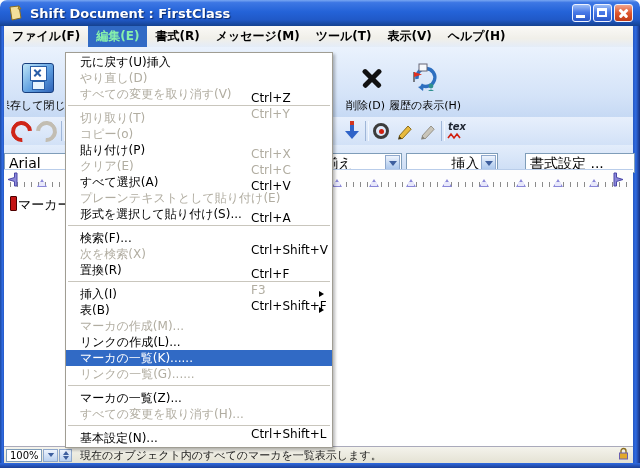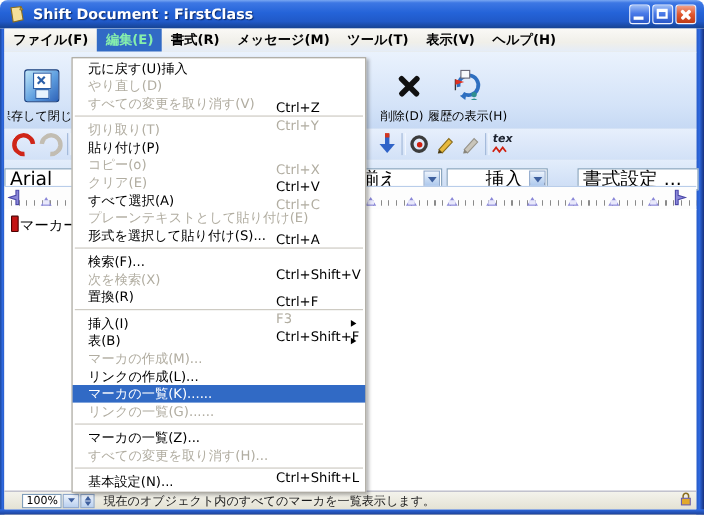--- a/index.html
+++ b/index.html
@@ -58,42 +58,42 @@
   .dn-arrow .tip{position:absolute;left:5px;top:0;width:4px;height:4px;background:#d23520;}
   .dn-arrow .head{position:absolute;left:0;top:10px;width:0;height:0;border-left:7px solid transparent;border-right:7px solid transparent;border-top:8px solid #2f63c8;}
   .target{width:16px;height:16px;border:3px solid #3c3c3c;border-radius:50%;position:relative;box-sizing:border-box;}
   .target .hub{position:absolute;left:2.5px;top:2.5px;width:5px;height:5px;background:#d02010;border-radius:50%;}
   .spell{position:relative;width:22px;height:20px;}
   .spell .stxt{position:absolute;left:1px;top:0;font-size:10px;font-style:italic;font-weight:bold;color:#1e2430;}
   
   .toolbar3{position:absolute;left:4px;right:7px;top:145px;height:24px;
     background:linear-gradient(180deg,#e3edfb 0%,#cfdff6 100%);border-bottom:1px solid #9fb6d8;}
   .combo{position:absolute;top:8px;height:20px;background:#fff;border:1px solid #7f9db9;
-    box-sizing:border-box;font-size:17px;line-height:18px;padding-left:4px;white-space:nowrap;overflow:hidden;}
+    box-sizing:border-box;font-size:14px;line-height:18px;padding-left:4px;white-space:nowrap;overflow:hidden;}
   .combo .arrow{position:absolute;right:1px;top:1px;bottom:1px;width:15px;
     background:linear-gradient(180deg,#eef4fd 0%,#c4d8f2 55%,#a9c5ec 100%);
     border:1px solid #8fa8cc;box-sizing:border-box;display:flex;align-items:center;justify-content:center;}
   .chev{width:0;height:0;border:4px solid transparent;border-top:5px solid #3e5f9e;margin-top:4px;}
   
   .ruler{position:absolute;left:4px;right:7px;top:169px;height:20px;background:#fdfdfd;
     border-top:1px solid #b9cdea;border-bottom:1px solid #9aa8c0;}
   .ticks{position:absolute;left:0;right:0;bottom:3px;height:5px;
     background:repeating-linear-gradient(90deg,transparent 0 6px,#8a8a8a 6px 7px);}
   .tab{position:absolute;bottom:3px;width:0;height:0;border-left:5px solid transparent;border-right:5px solid transparent;border-bottom:8px solid #8a87d8;}
   .tab::after{content:"";position:absolute;left:-3px;top:3px;width:6px;height:4px;background:#e8e8fb;}
   .ind-l{position:absolute;left:3px;top:2px;width:12px;height:15px;}
   .ind-r{position:absolute;left:608px;top:2px;width:13px;height:15px;}
   
   .docarea{position:absolute;left:4px;right:7px;top:190px;bottom:21px;background:#fff;}
   .marker-flag{display:inline-block;width:5px;height:13px;background:#c41414;border:1px solid #4d0000;border-radius:1px;vertical-align:-2px;margin-right:1px;}
   .docline{position:absolute;left:6px;top:6px;font-size:13px;color:#000;white-space:nowrap;}
   
   .statusbar{position:absolute;left:4px;right:7px;bottom:5px;height:16px;
     background:linear-gradient(180deg,#f4f3ec,#e4e2d4);border-top:1px solid #aab;display:flex;align-items:center;font-size:11px;}
-  .zoom-field{width:36px;height:13px;background:#fff;border:1px solid #7f9db9;margin-left:16px;
+  .zoom-field{width:36px;height:13px;background:#fff;border:1px solid #7f9db9;margin-left:2px;
     font-size:10px;line-height:12px;padding-left:3px;box-sizing:border-box;}
   .zoom-btn{width:15px;height:13px;margin-left:1px;background:linear-gradient(180deg,#eef4fd,#b9d0ef);
     border:1px solid #8fa8cc;box-sizing:border-box;display:flex;align-items:center;justify-content:center;}
   .zoom-btn .chev{margin-top:3px;transform:scale(.8);}
   .spin{width:13px;height:13px;margin-left:1px;background:linear-gradient(180deg,#eef4fd,#b9d0ef);
     border:1px solid #8fa8cc;box-sizing:border-box;display:flex;flex-direction:column;align-items:center;justify-content:center;gap:1px;}
   .tri-up{width:0;height:0;border:3px solid transparent;border-bottom:4px solid #3e5f9e;}
   .tri-dn{width:0;height:0;border:3px solid transparent;border-top:4px solid #3e5f9e;}
   .status-msg{margin-left:8px;color:#1a1a1a;white-space:nowrap;overflow:hidden;}
   .lockwrap{margin-left:auto;margin-right:4px;}
@@ -334,29 +334,29 @@
         <span class="sc"></span>
       </div>
       <div class="menu-row separator">
         
         
       </div>
       <div class="menu-row disabled">
         <span class="lbl">切り取り(T)</span>
         <span class="sc">Ctrl+X</span>
       </div>
+      <div class="menu-row disabled">
+        <span class="lbl">コピー(o)</span>
+        <span class="sc">Ctrl+C</span>
+      </div>
       <div class="menu-row">
         <span class="lbl">貼り付け(P)</span>
         <span class="sc">Ctrl+V</span>
       </div>
       <div class="menu-row disabled">
-        <span class="lbl">コピー(o)</span>
-        <span class="sc">Ctrl+C</span>
-      </div>
-      <div class="menu-row disabled">
         <span class="lbl">クリア(E)</span>
         <span class="sc"></span>
       </div>
       <div class="menu-row">
         <span class="lbl">すべて選択(A)</span>
         <span class="sc">Ctrl+A</span>
       </div>
       <div class="menu-row disabled">
         <span class="lbl">プレーンテキストとして貼り付け(E)</span>
         <span class="sc"></span>

